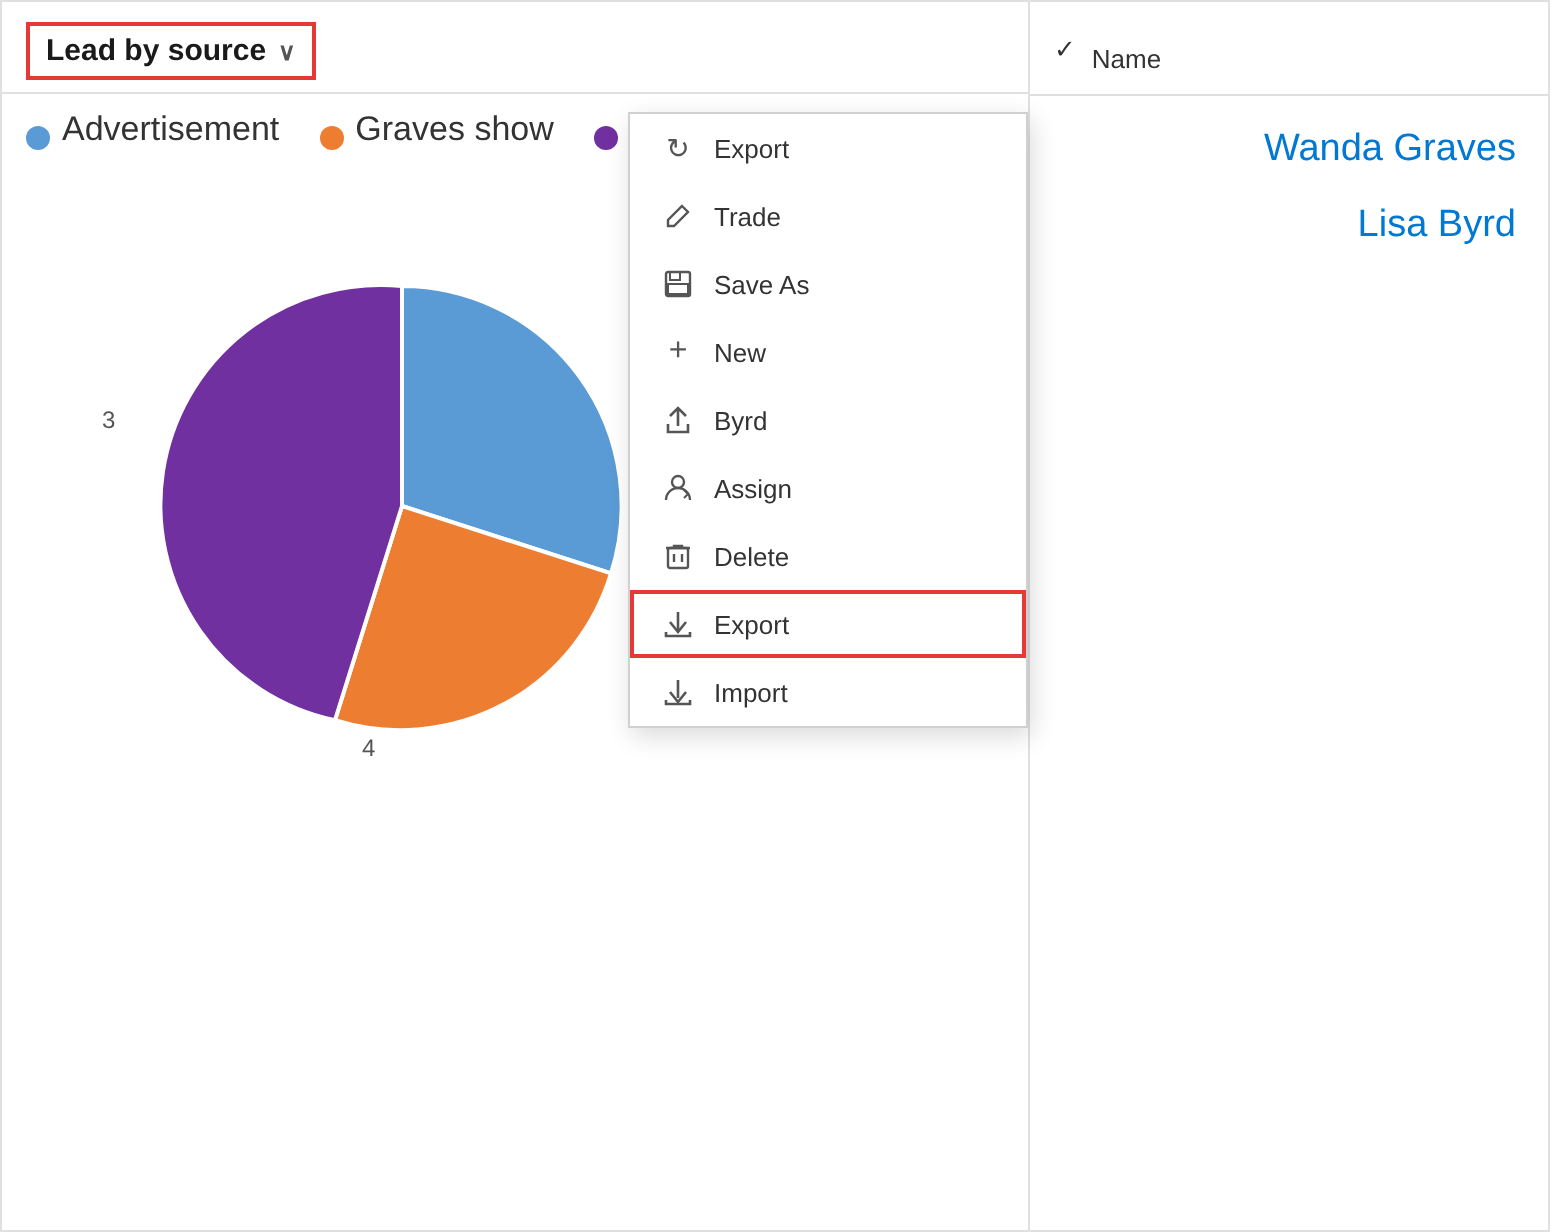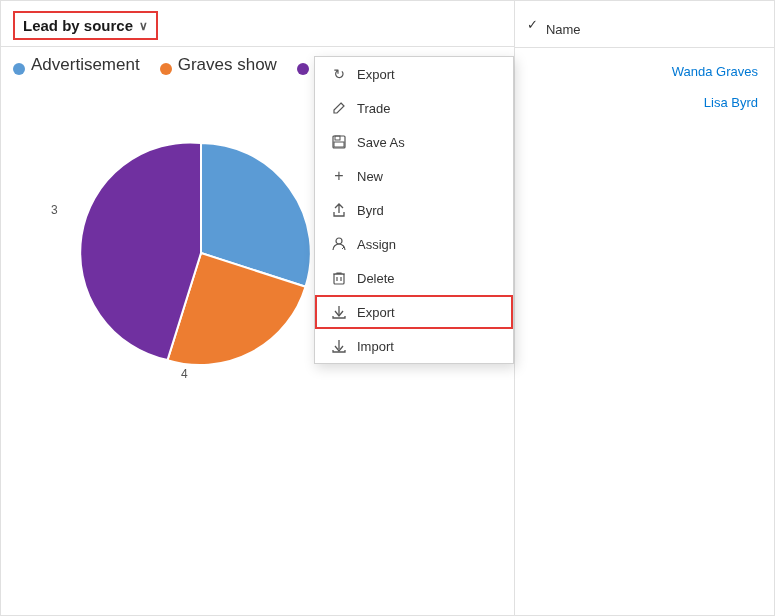--- a/index.html
+++ b/index.html
@@ -134,21 +134,21 @@
       margin-top: 11px;
     }
 
     .person-list {
       padding: 8px 0;
     }
 
     .person-item {
       padding: 8px 16px;
       color: #0078d4;
-      font-size: 13px;
+      font-size: 19px;
       cursor: pointer;
       text-align: right;
     }
 
     
     .dropdown-menu {
       position: absolute;
       top: 55px;
       right: 260px;
       width: 200px;

